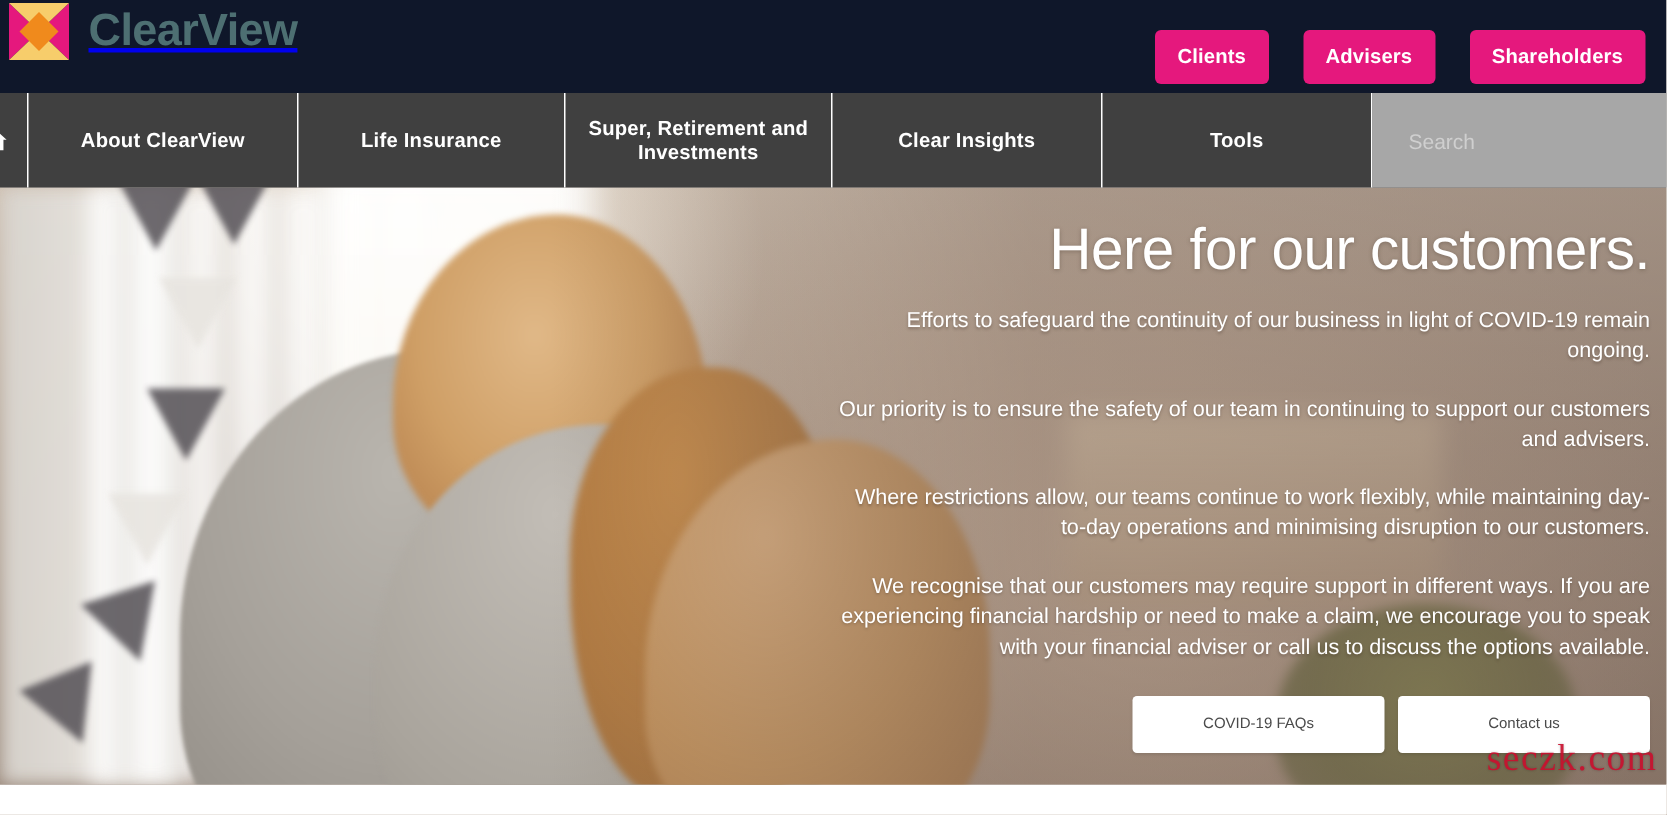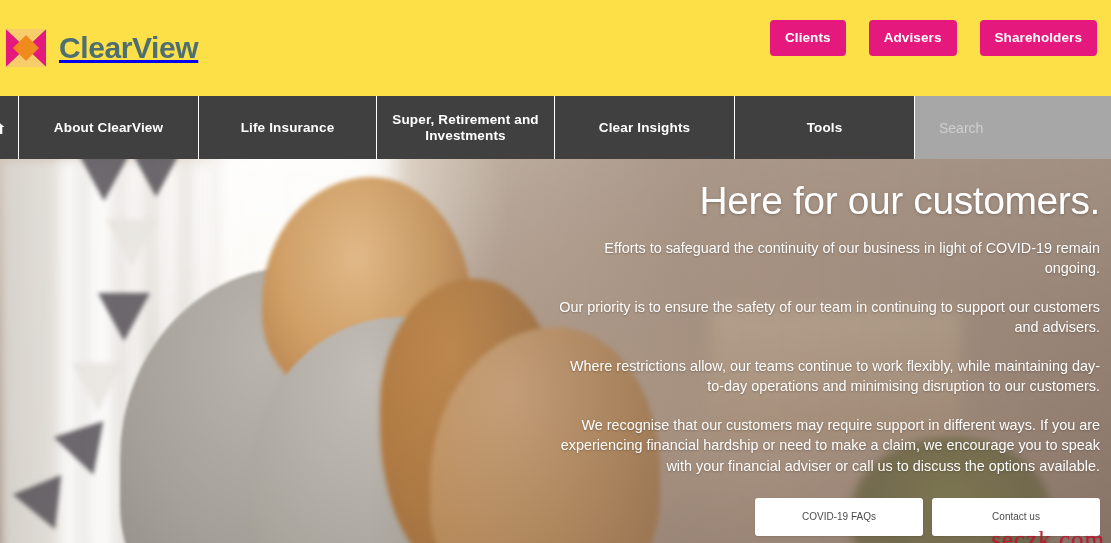--- a/index.html
+++ b/index.html
@@ -16,24 +16,24 @@
   .page {
     position: relative;
     width: 1111px;
     height: 543px;
     overflow: hidden;
   }
 
   
   .topbar {
     position: relative;
-    height: 96px;
-    background: #fde047;
-    display: flex;
-    align-items: center;
+    height: 62px;
+    background: #0f172a;
+    display: flex;
+    align-items: flex-end;
   }
 
   .brand {
     display: flex;
     align-items: center;
     margin-left: 4px;
     height: 82px;
   }
 
   .logo-mark {

